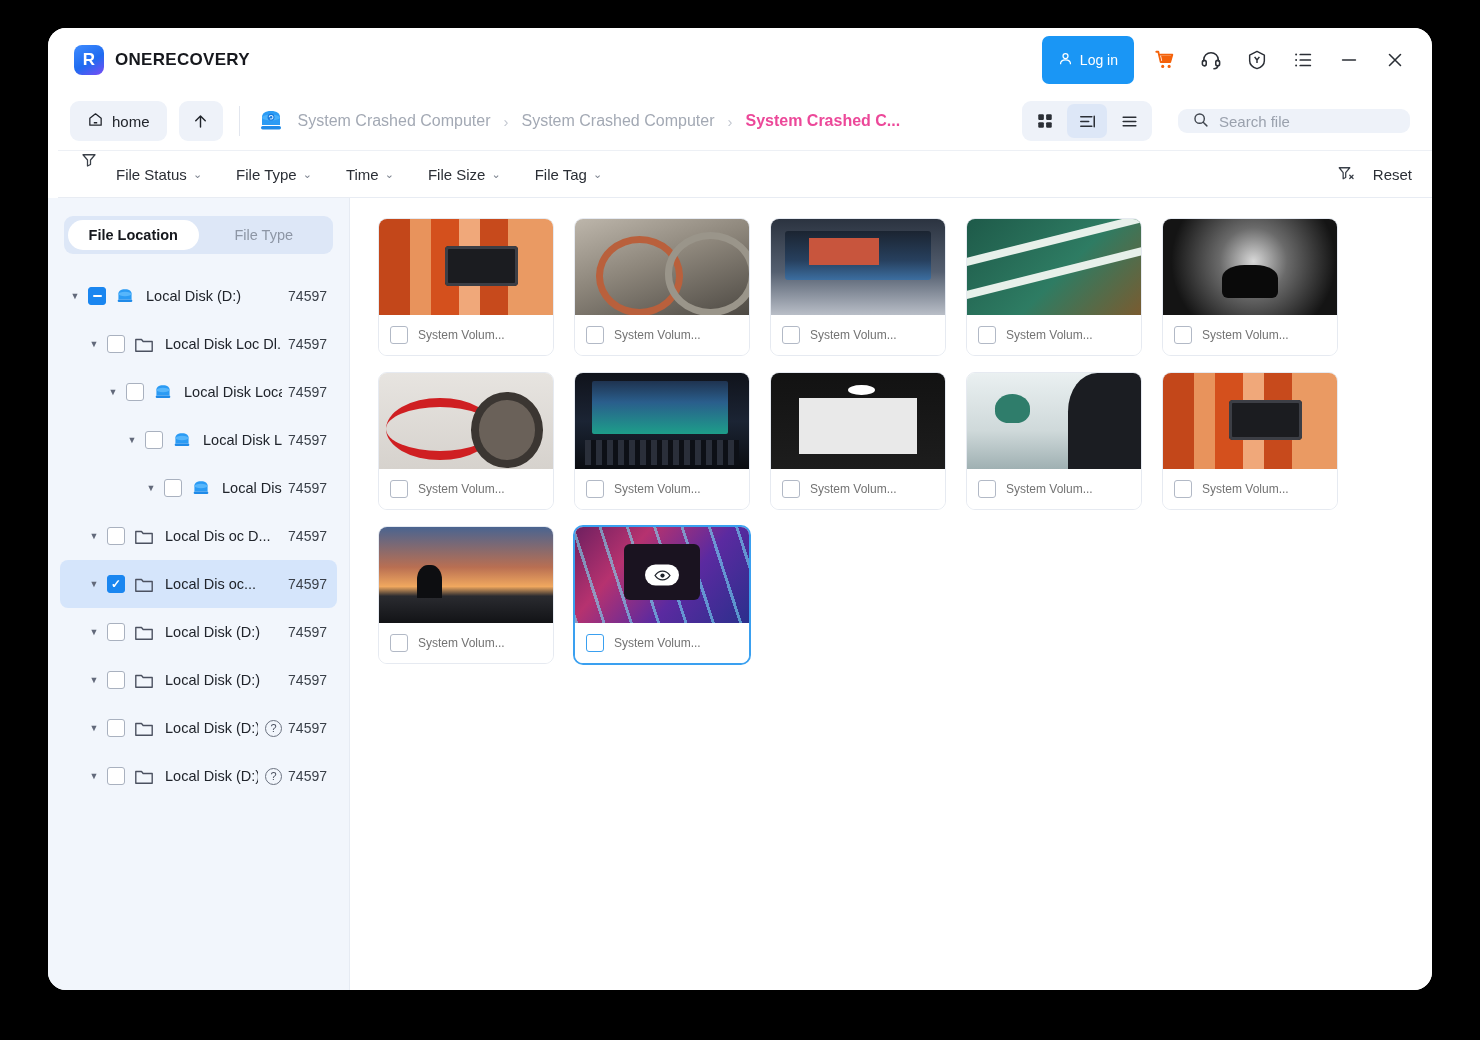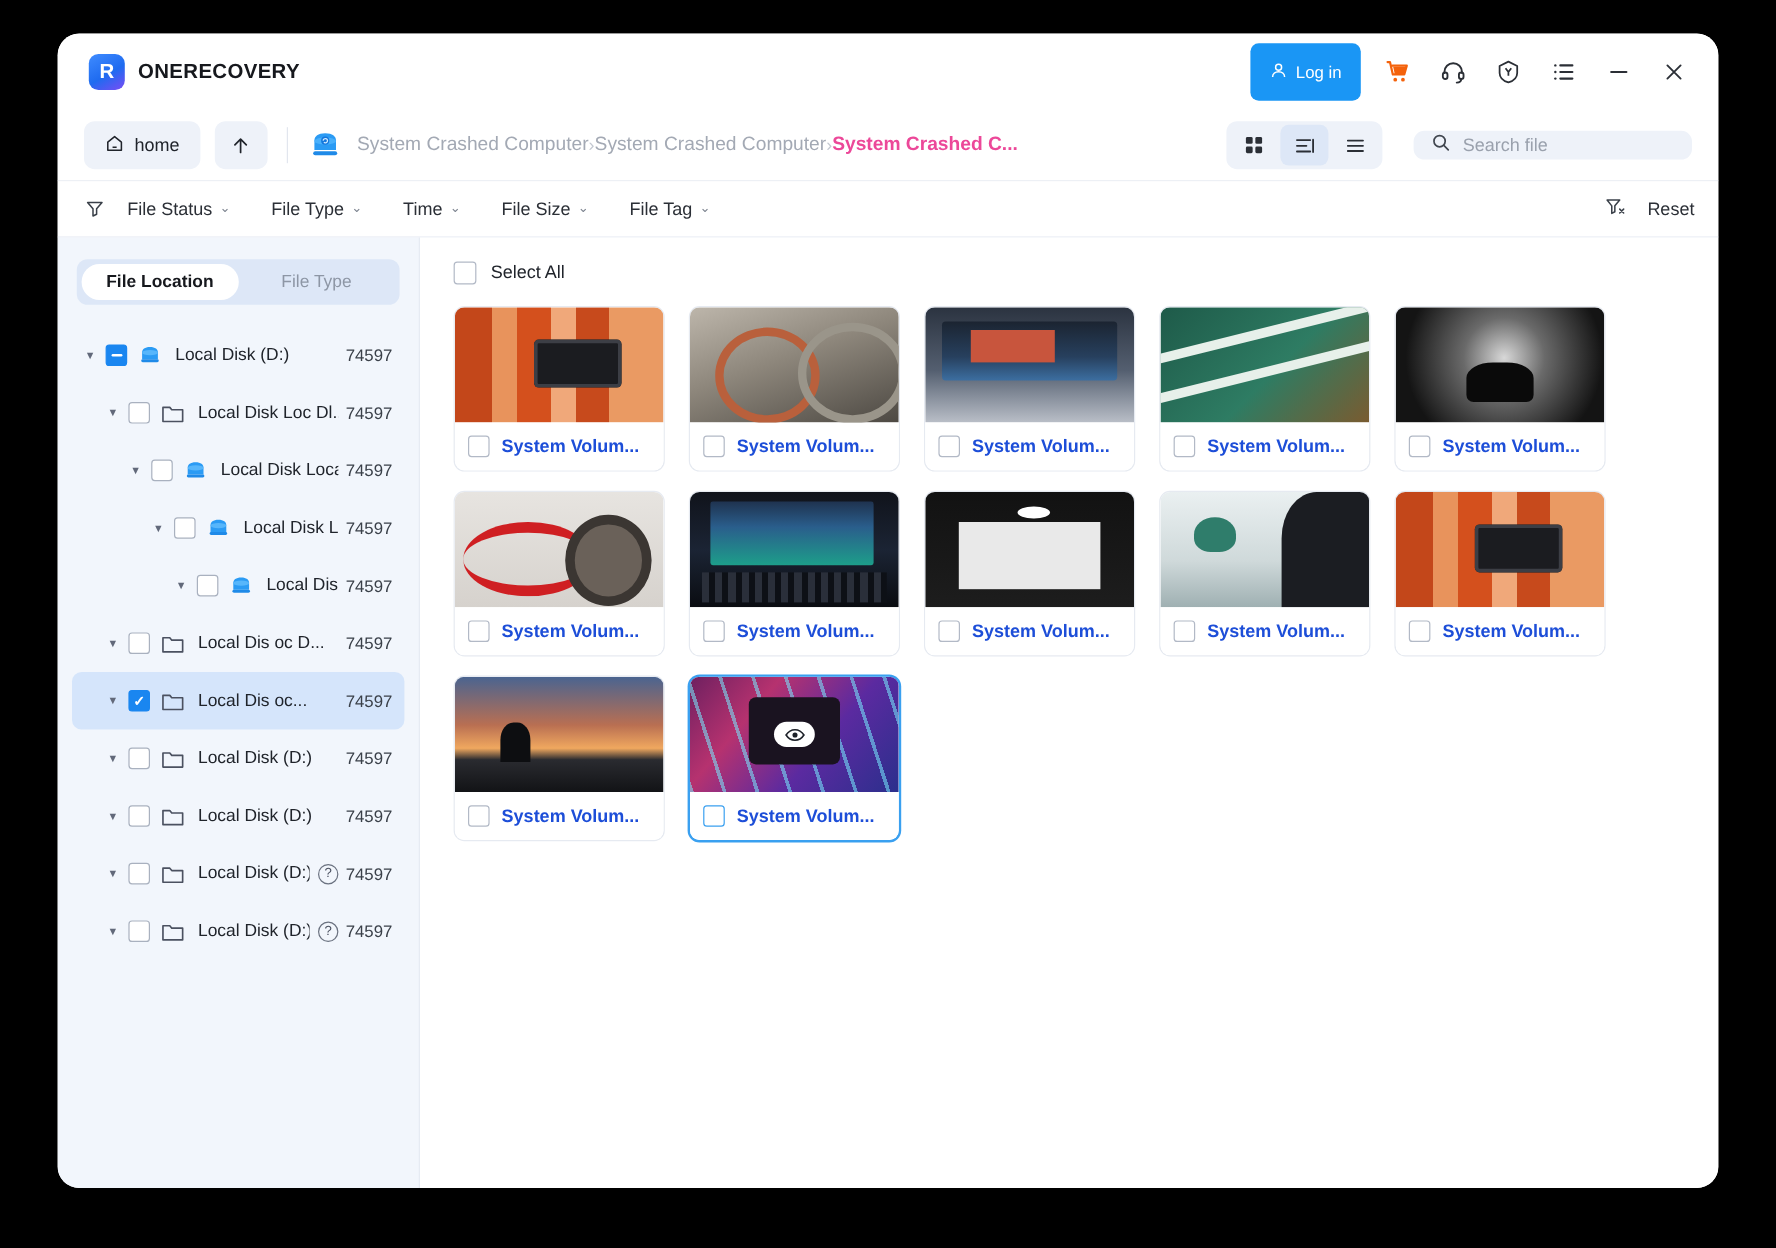--- a/index.html
+++ b/index.html
@@ -76,21 +76,21 @@
     display: flex; align-items: center; gap: 8px;
     height: 40px; padding: 0 17px;
     background: #eef2f9; border-radius: 9px;
     font-size: 15px; color: #20242b; cursor: pointer; justify-content: flex-end;
   }
   .pill.square { padding: 0; width: 44px; justify-content: center; }
   .divider-v { width: 1px; height: 30px; background: #e2e6ee; margin: 0 4px; }
   .crumb-disk {
     width: 30px; height: 26px; position: relative; flex: 0 0 30px;
   }
-  .crumbs { display: flex; align-items: center; flex: 1 1 auto; min-width: 0;}
+  .crumbs { display: flex; align-items: center; gap: 13px; flex: 1 1 auto; min-width: 0;}
   .crumb { font-size: 16px; color: #a3a9b4; white-space: nowrap; cursor: pointer;}
   .crumb.active { color: #ec4899; font-weight: 700; }
   .crumb-sep { color: #c3c8d1; font-size: 15px; }
   .viewmodes {
     display: flex; align-items: center; gap: 2px;
     background: #eef2f9; border-radius: 9px; padding: 3px;
     margin-left: auto;
   }
   .vm {
     width: 40px; height: 34px; border-radius: 7px;
@@ -107,25 +107,26 @@
   .searchbox input {
     border: none; background: transparent; outline: none;
     font-size: 15px; color: #3a4049; width: 100%;
     font-family: "Liberation Sans", sans-serif;
   }
   .searchbox input::placeholder { color: #9aa1ad; }
 
   
   .filterbar {
     height: 48px; flex: 0 0 48px;
-    display: flex; align-items: center;
+    display: flex; 
     padding: 0 20px 0 22px;
     border-top: 1px solid #edf0f5;
     border-bottom: 1px solid #e8ecf3;
     background: #fff;
+    margin-left: 10px;
   }
   .filter-icon { margin-right: 18px; color: #3a4049; display:flex; }
   .filter-item {
     display: flex; align-items: center; gap: 6px;
     font-size: 15px; color: #2b2f36; margin-right: 34px; cursor: pointer;
   }
   .chev { color: #7b828e; font-size: 11px; line-height: 1;}
   .reset-btn {
     margin-left: auto; display: flex; align-items: center; gap: 18px;
     font-size: 15px; color: #2b2f36; cursor: pointer;
@@ -218,21 +219,21 @@
   }
   .cardfoot {
     height: 40px; display: flex; align-items: center; gap: 10px;
     padding: 0 11px; background: #fff;
   }
   .cardfoot .cb {
     width: 18px; height: 18px; flex: 0 0 18px;
     border: 1.6px solid #b2b9c6; border-radius: 3px; background: #fff;
   }
   .card.selected .cardfoot .cb { border-color: #3aa0f0; }
-  .cardfoot .nm { font-size: 15px; color: #1d4ed8; white-space: nowrap; overflow: hidden; font-weight: bold;}
+  .cardfoot .nm { font-size: 12px; color: #737373; white-space: nowrap; overflow: hidden;}
 
   
   .footer {
     height: 96px; flex: 0 0 96px;
     border-top: 1px solid #eceff4;
     display: flex; align-items: center;
     padding: 0 36px 0 34px; background: #fff;
   }
   .status-ring {
     width: 70px; height: 70px; border-radius: 50%;
@@ -625,24 +626,20 @@
                 </svg>
               </span>
               <span class="tlabel">Local Disk (D:)</span>
               <span class="qmark">?</span>
               <span class="tcount">74597</span>
             </div>
           </div>
       </div>
 
       <div class="main">
-        <div class="selectall">
-          <span class="sa-box"></span>
-          <span class="sa-label">Select All</span>
-        </div>
         <div class="grid" id="grid">
             <div class="card">
               <div class="thumb">
                 <div class="art a-torii"></div>
               </div>
               <div class="cardfoot">
                 <span class="cb"></span>
                 <span class="nm">System Volum...</span>
               </div>
             </div>

